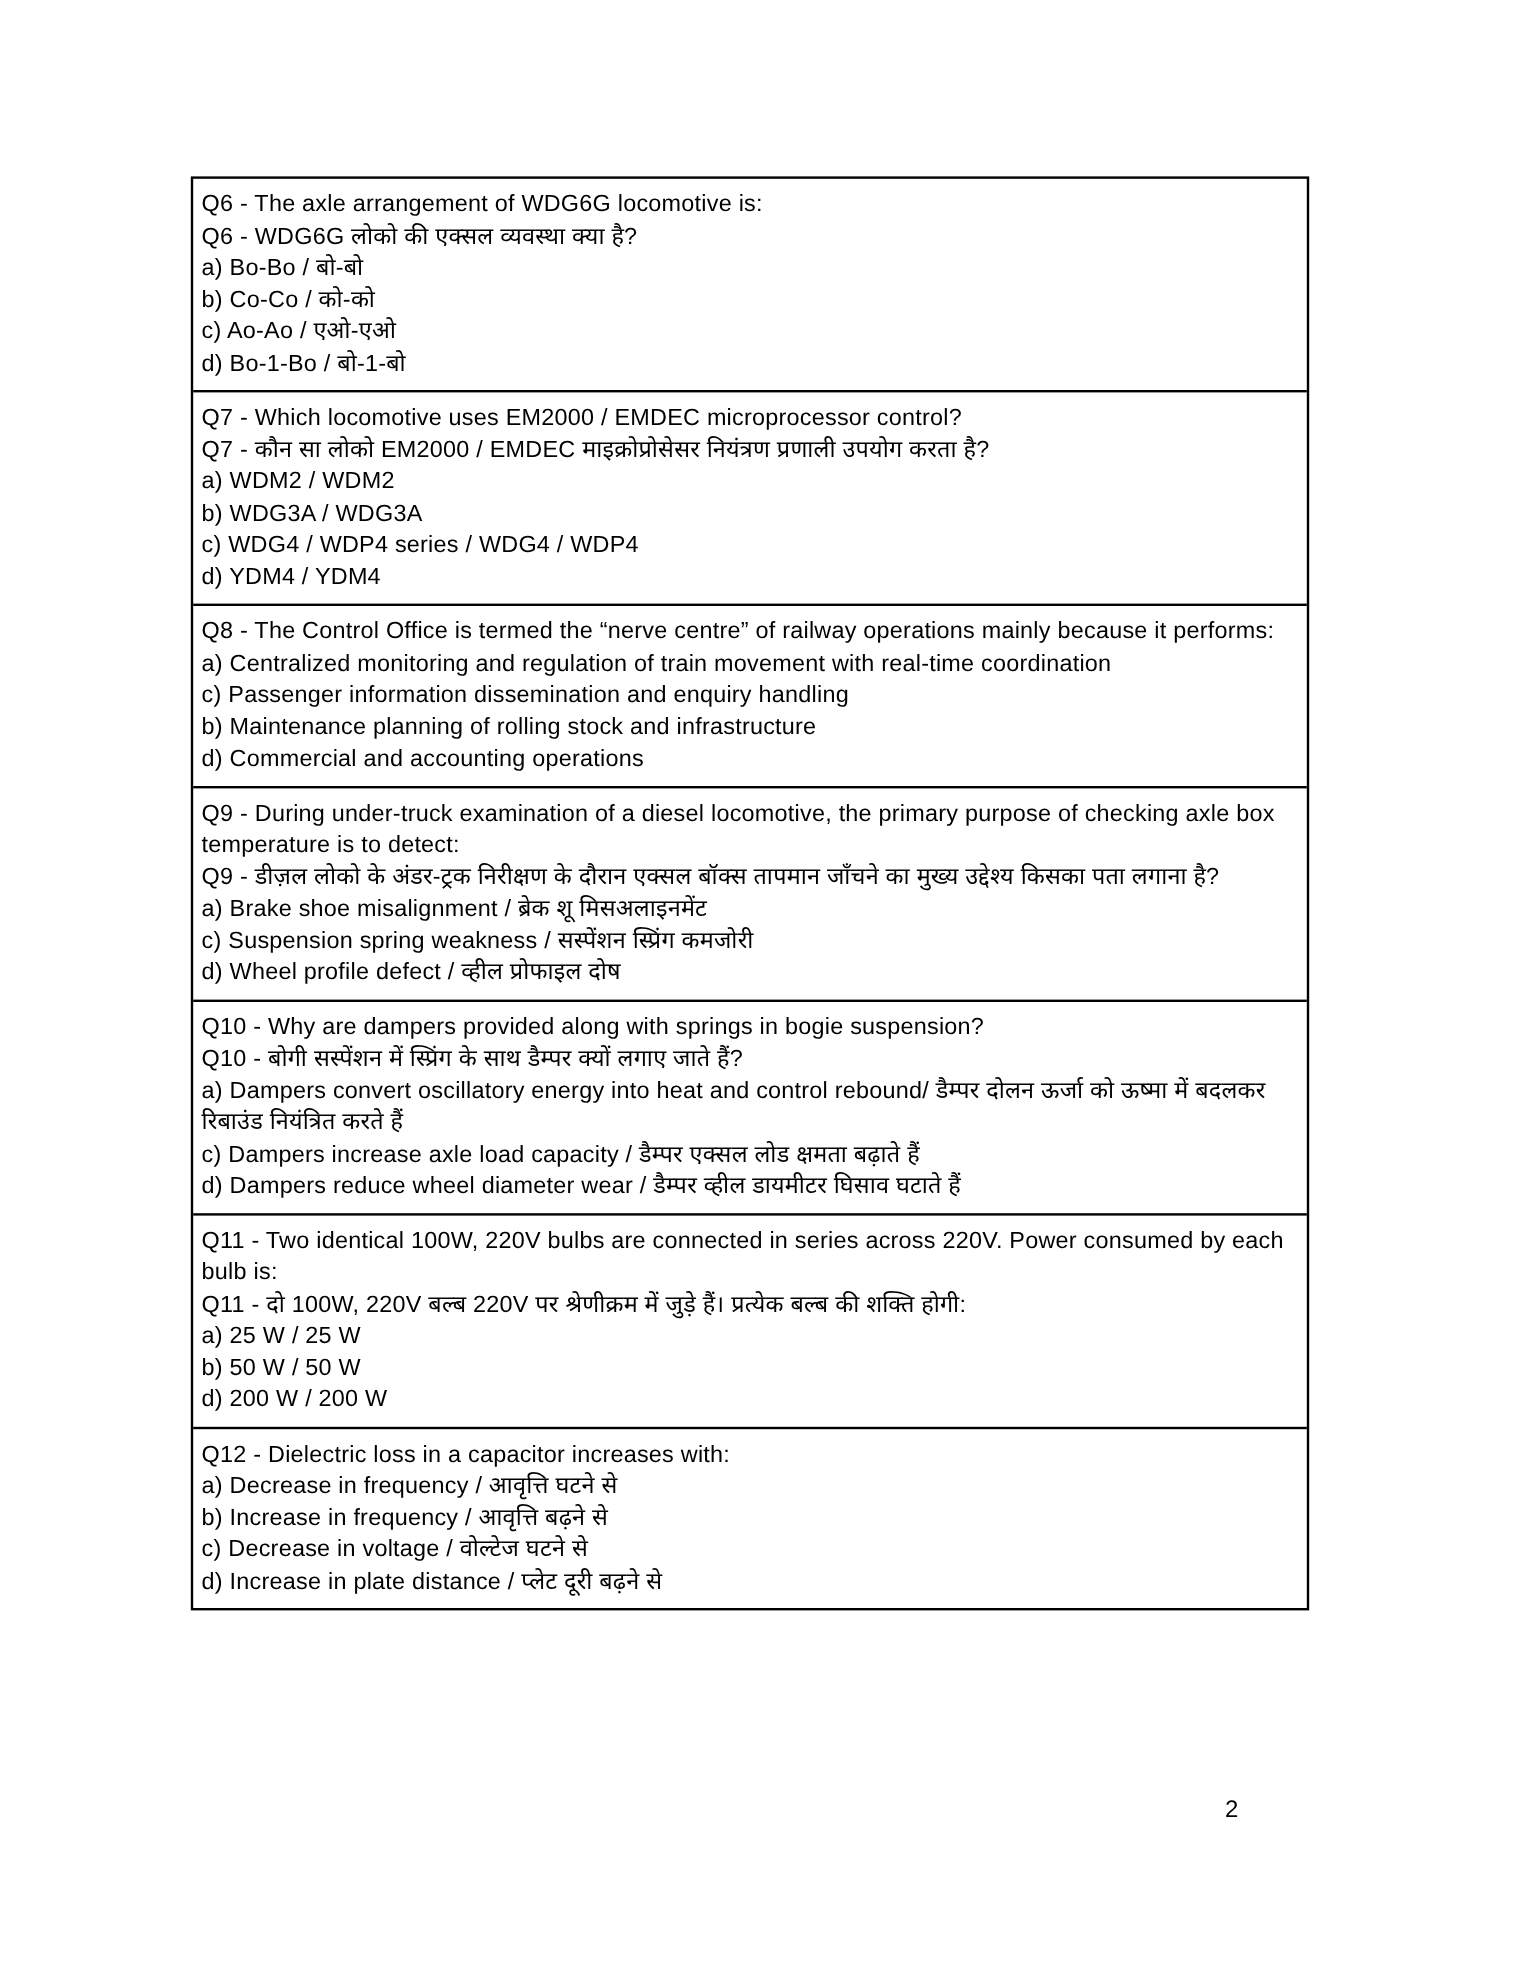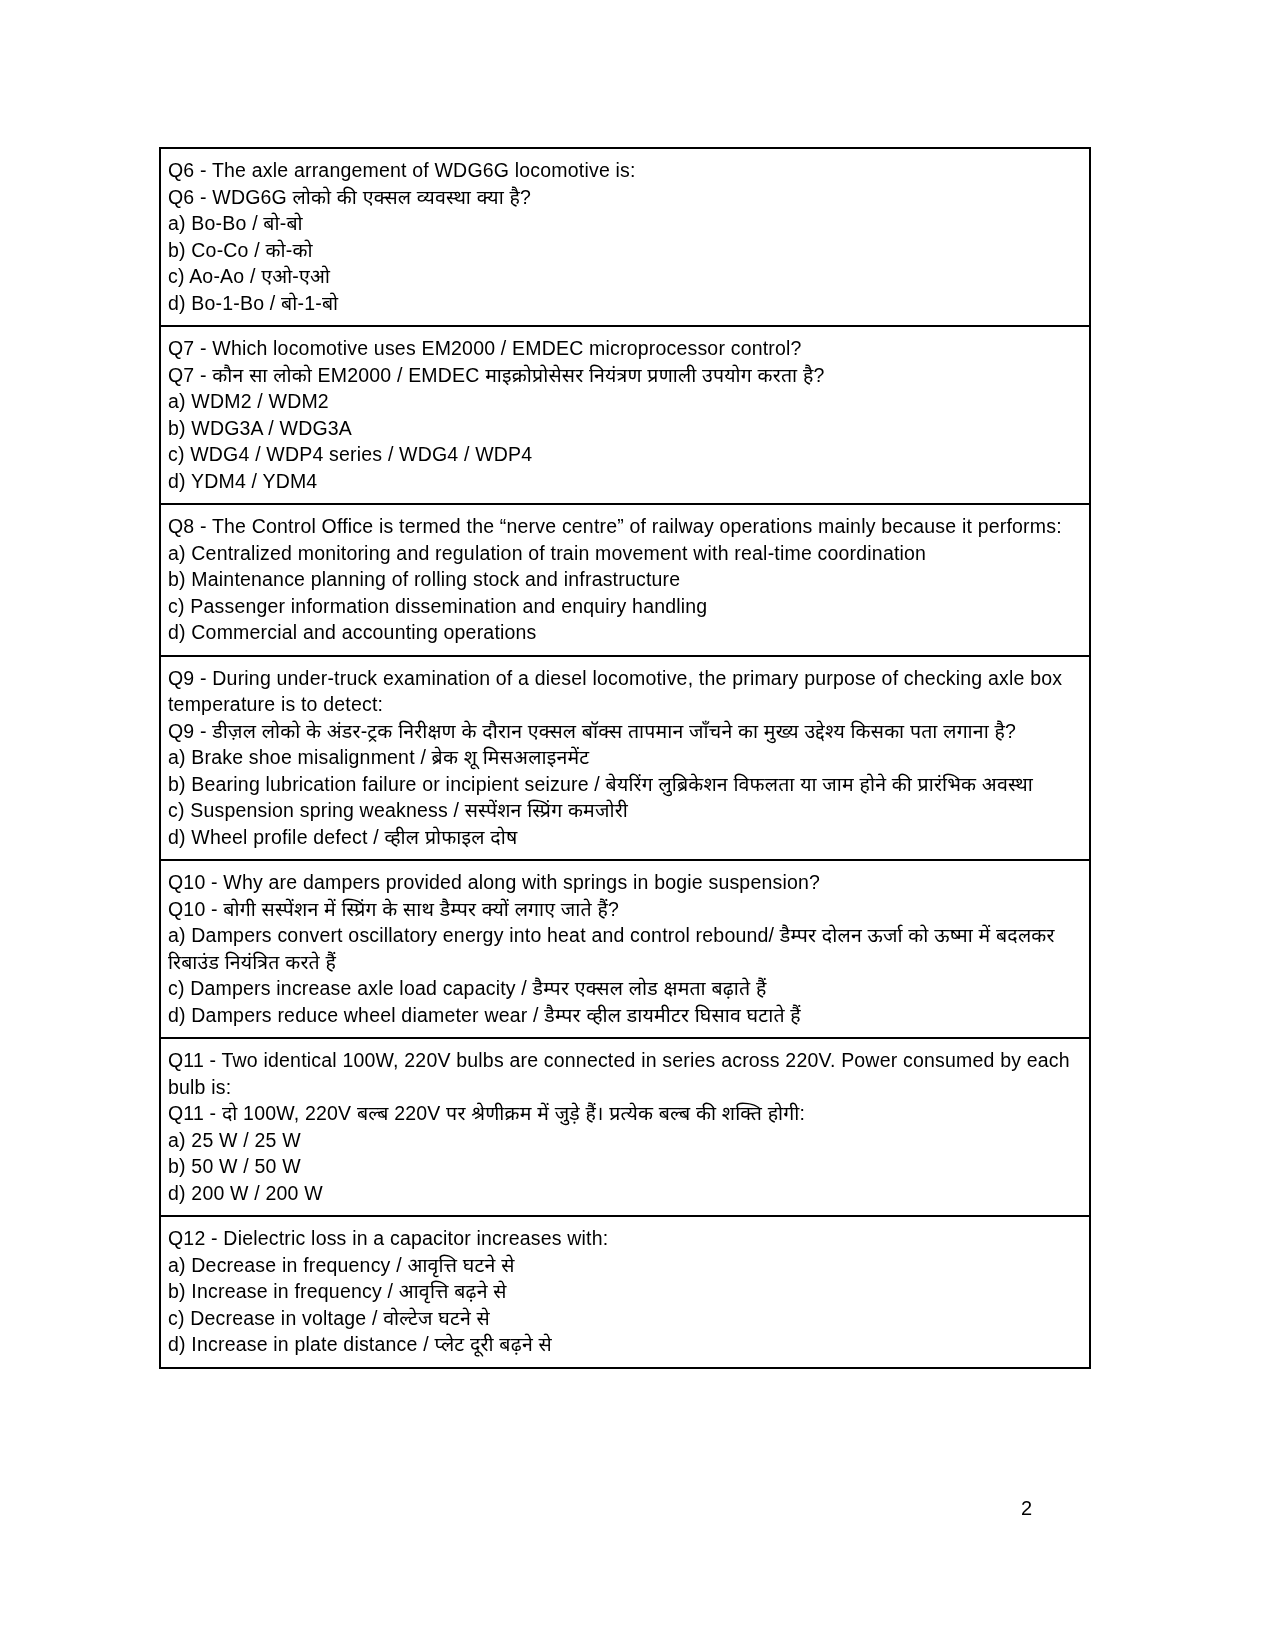--- a/index.html
+++ b/index.html
@@ -90,30 +90,29 @@
       <div class="line qstem">Q7 - कौन सा लोको EM2000 / EMDEC माइक्रोप्रोसेसर नियंत्रण प्रणाली उपयोग करता है?</div>
       <div class="line">a) WDM2 / WDM2</div>
       <div class="line">b) WDG3A / WDG3A</div>
       <div class="line">c) WDG4 / WDP4 series / WDG4 / WDP4</div>
       <div class="line">d) YDM4 / YDM4</div>
     </div>
 
     <div class="qblock">
       <div class="line qstem">Q8 - The Control Office is termed the “nerve centre” of railway operations mainly because it performs:</div>
       <div class="line">a) Centralized monitoring and regulation of train movement with real-time coordination</div>
+      <div class="line">c) Passenger information dissemination and enquiry handling</div>
       <div class="line">b) Maintenance planning of rolling stock and infrastructure</div>
-      <div class="line">c) Passenger information dissemination and enquiry handling</div>
       <div class="line">d) Commercial and accounting operations</div>
     </div>
 
     <div class="qblock">
       <div class="line qstem">Q9 - During under-truck examination of a diesel locomotive, the primary purpose of checking axle box temperature is to detect:</div>
       <div class="line qstem">Q9 - डीज़ल लोको के अंडर-ट्रक निरीक्षण के दौरान एक्सल बॉक्स तापमान जाँचने का मुख्य उद्देश्य किसका पता लगाना है?</div>
       <div class="line">a) Brake shoe misalignment / ब्रेक शू मिसअलाइनमेंट</div>
-      <div class="line">b) Bearing lubrication failure or incipient seizure / बेयरिंग लुब्रिकेशन विफलता या जाम होने की प्रारंभिक अवस्था</div>
       <div class="line">c) Suspension spring weakness / सस्पेंशन स्प्रिंग कमजोरी</div>
       <div class="line">d) Wheel profile defect / व्हील प्रोफाइल दोष</div>
     </div>
 
     <div class="qblock">
       <div class="line qstem">Q10 - Why are dampers provided along with springs in bogie suspension?</div>
       <div class="line qstem">Q10 - बोगी सस्पेंशन में स्प्रिंग के साथ डैम्पर क्यों लगाए जाते हैं?</div>
       <div class="line">a) Dampers convert oscillatory energy into heat and control rebound/ डैम्पर दोलन ऊर्जा को ऊष्मा में बदलकर रिबाउंड नियंत्रित करते हैं</div>
       <div class="line">c) Dampers increase axle load capacity / डैम्पर एक्सल लोड क्षमता बढ़ाते हैं</div>
       <div class="line">d) Dampers reduce wheel diameter wear / डैम्पर व्हील डायमीटर घिसाव घटाते हैं</div>

